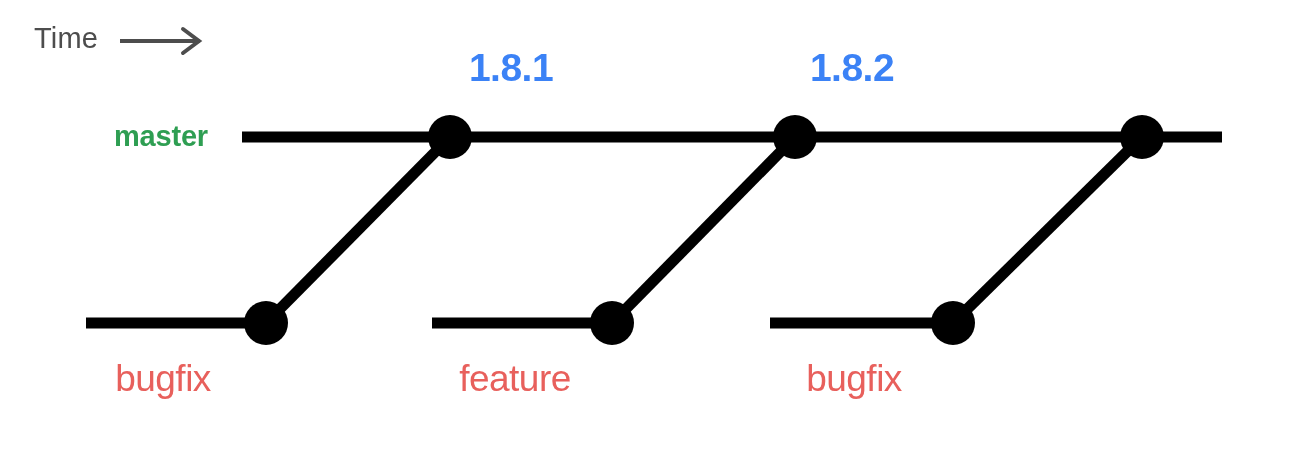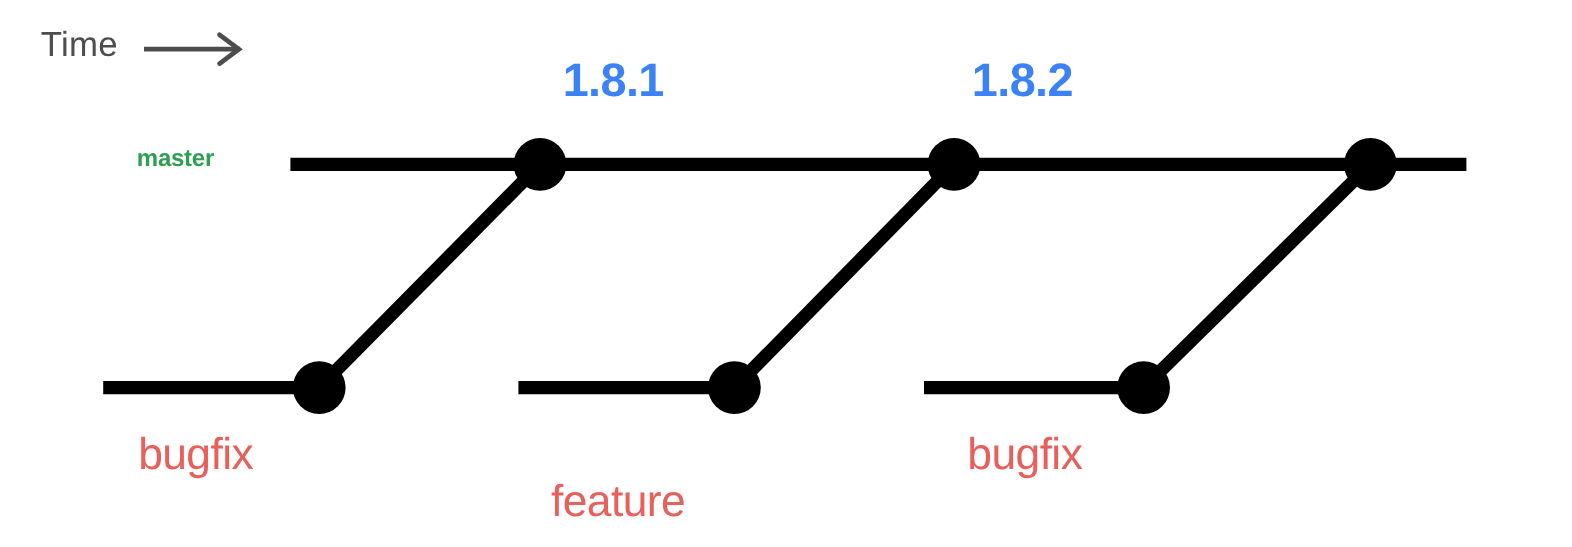--- a/index.html
+++ b/index.html
@@ -39,21 +39,21 @@
     top: 24px;
     font-size: 29px;
     font-weight: 400;
     color: #4d4d4d;
     letter-spacing: 0.2px;
   }
   
   #master-label {
     left: 114px;
     top: 122px;
-    font-size: 20px;
+    font-size: 29px;
     font-weight: bold;
     color: #2e9e52;
     letter-spacing: -0.2px;
   }
   
   .tag-label {
     top: 48px;
     font-size: 39px;
     font-weight: bold;
     color: #3b82f6;
@@ -102,16 +102,16 @@
   </svg>
 
   <div class="txt" id="time-label">Time</div>
 
   <div class="txt" id="master-label">master</div>
 
   <div class="txt tag-label" style="left:511px;">1.8.1</div>
   <div class="txt tag-label" style="left:852px;">1.8.2</div>
 
   <div class="txt branch-label" style="left:163px;">bugfix</div>
-  <div class="txt branch-label" style="left:515px;margin-top:39px;">feature</div>
+  <div class="txt branch-label" style="left:515px;">feature</div>
   <div class="txt branch-label" style="left:854px;">bugfix</div>
 
 </div>
 
 </body></html>

